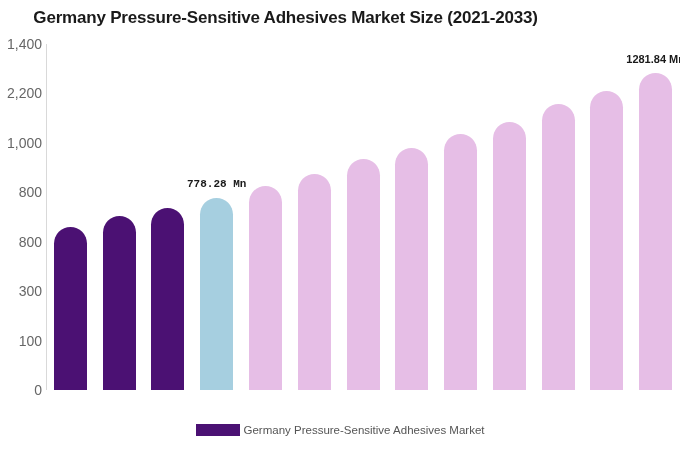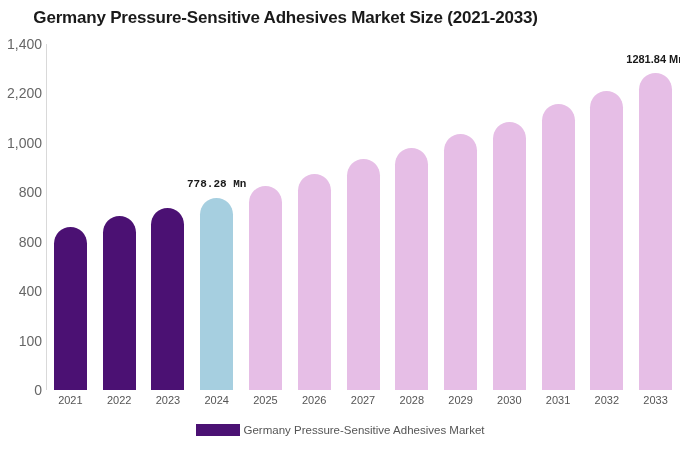--- a/index.html
+++ b/index.html
@@ -124,21 +124,21 @@
 </head>
 <body>
 
 <div id="chart-root">
 
   <div id="chart-title">Germany Pressure-Sensitive Adhesives Market Size (2021-2033)</div>
 
   <div id="y-axis-labels">
       <div class="y-tick-label" style="top: 390px;">0</div>
       <div class="y-tick-label" style="top: 340.571px;">100</div>
-      <div class="y-tick-label" style="top: 291.143px;">400</div>
+      <div class="y-tick-label" style="top: 291.143px;">300</div>
       <div class="y-tick-label" style="top: 241.714px;">800</div>
       <div class="y-tick-label" style="top: 192.286px;">800</div>
       <div class="y-tick-label" style="top: 142.857px;">1,000</div>
       <div class="y-tick-label" style="top: 93.4286px;">2,200</div>
       <div class="y-tick-label" style="top: 44px;">1,400</div>
     </div>
   <div id="y-axis-line"></div>
 
   <div id="plot-area">
       <div class="bar-group" style="left: 7.88462px; width: 33px; height: 346px;">
@@ -177,34 +177,19 @@
       </div>
       <div class="bar-group" style="left: 544.346px; width: 33px; height: 346px;">
         <div class="bar" style="height: 299.043px; background: rgb(230, 190, 230);"></div>
       </div>
       <div class="bar-group" style="left: 593.115px; width: 33px; height: 346px;">
         <div class="bar" style="height: 316.798px; background: rgb(230, 190, 230);"></div>
       </div>
       <div class="bar-label" style="bottom: 324.798px; left: 609.615px; transform: translateX(-50%);">1281.84 Mn</div>
     </div>
 
-  <div id="x-axis">
-      <div class="x-tick-label" style="left: 24.3846px;">2021</div>
-      <div class="x-tick-label" style="left: 73.1538px;">2022</div>
-      <div class="x-tick-label" style="left: 121.923px;">2023</div>
-      <div class="x-tick-label" style="left: 170.692px;">2024</div>
-      <div class="x-tick-label" style="left: 219.462px;">2025</div>
-      <div class="x-tick-label" style="left: 268.231px;">2026</div>
-      <div class="x-tick-label" style="left: 317px;">2027</div>
-      <div class="x-tick-label" style="left: 365.769px;">2028</div>
-      <div class="x-tick-label" style="left: 414.538px;">2029</div>
-      <div class="x-tick-label" style="left: 463.308px;">2030</div>
-      <div class="x-tick-label" style="left: 512.077px;">2031</div>
-      <div class="x-tick-label" style="left: 560.846px;">2032</div>
-      <div class="x-tick-label" style="left: 609.615px;">2033</div>
-    </div>
 
   <div id="legend">
     <div id="legend-swatch"></div>
     <div id="legend-label">Germany Pressure-Sensitive Adhesives Market</div>
   </div>
 
 </div>
 
 </body></html>

